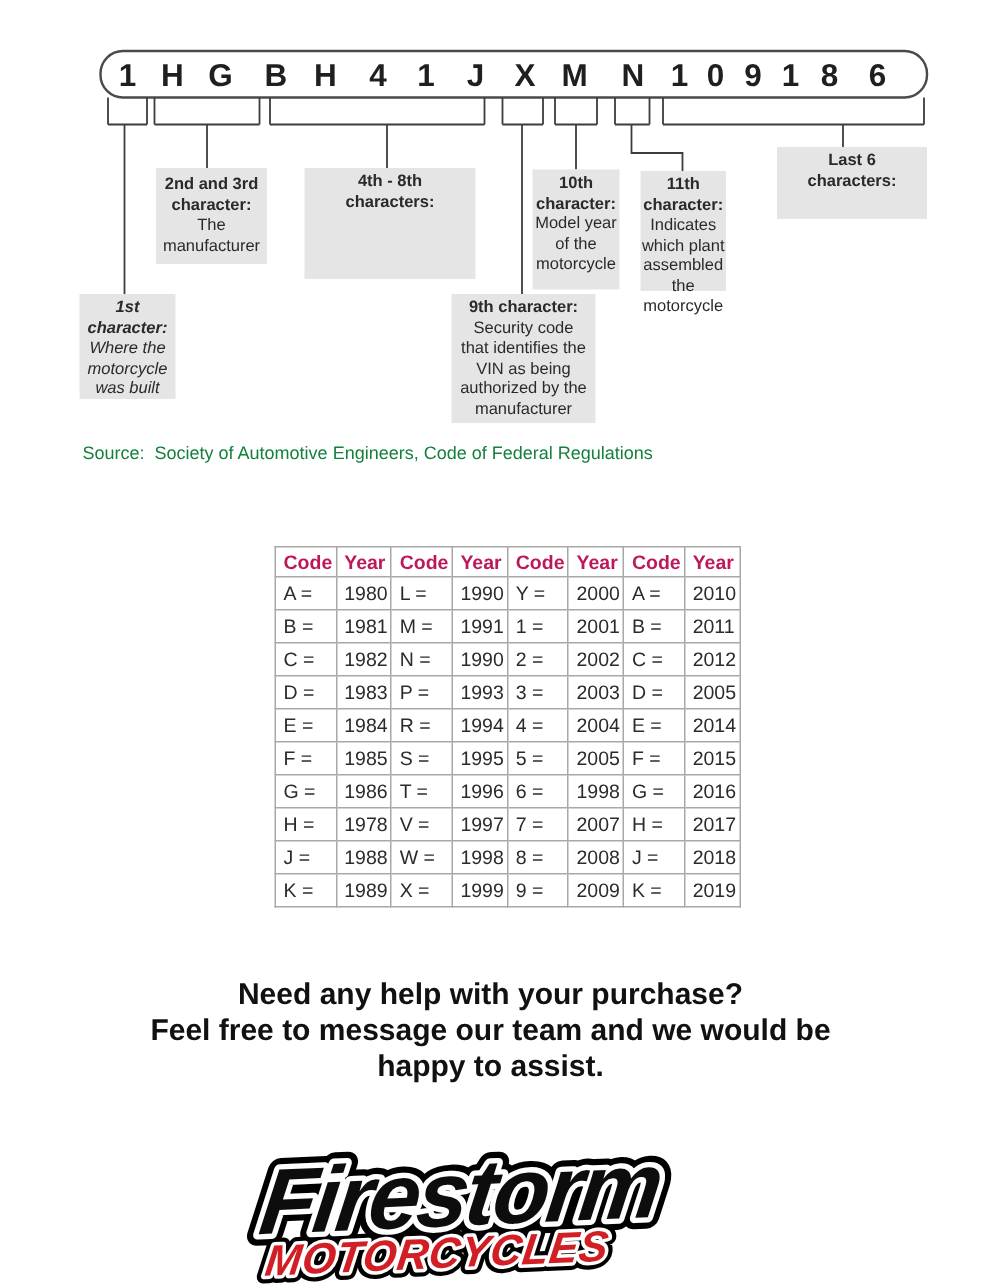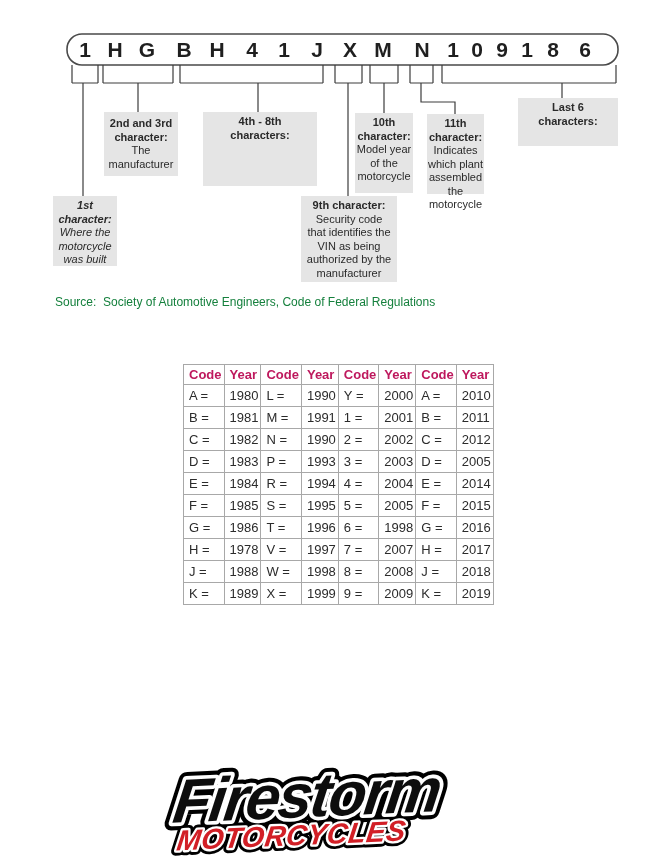--- a/index.html
+++ b/index.html
@@ -307,20 +307,23 @@
           <td>X =</td>
           <td>1999</td>
           <td>9 =</td>
           <td>2009</td>
           <td>K =</td>
           <td>2019</td>
         </tr>
       </tbody>
   </table>
 
+  <div id="help-text">Need any help with your purchase?
+Feel free to message our team and we would be
+happy to assist.</div>
 
   <svg id="logo" viewBox="0 0 360 95" xmlns="http://www.w3.org/2000/svg" style="overflow:visible;">
     <g transform="rotate(-2.5 180 48) skewX(-10)">
 
       <text class="logo-text brand-sz" x="30" y="55" fill="none" stroke="#000000" stroke-width="15">Firestorm</text>
       <text class="logo-text sub-sz" x="38" y="82" fill="none" stroke="#000000" stroke-width="10">MOTORCYCLES</text>
 
       <text class="logo-text brand-sz" x="30" y="55" fill="none" stroke="#ffffff" stroke-width="7">Firestorm</text>
       <text class="logo-text sub-sz" x="38" y="82" fill="none" stroke="#ffffff" stroke-width="4.5">MOTORCYCLES</text>
 

